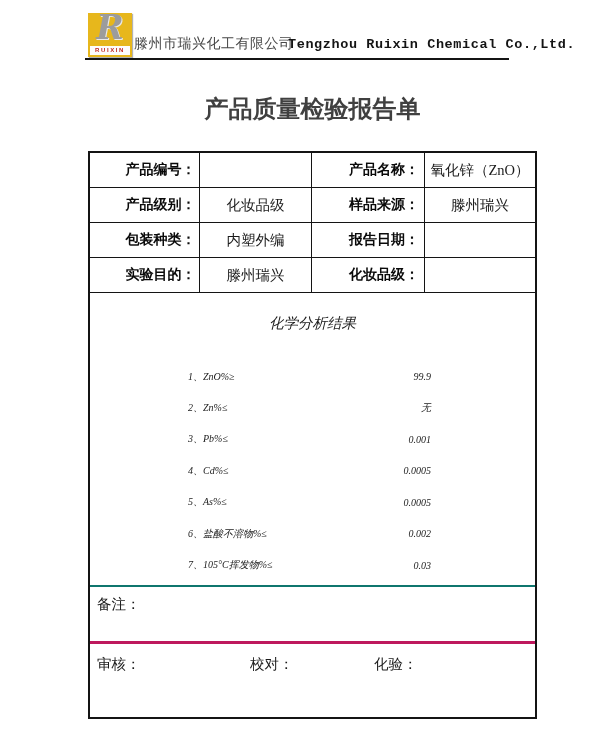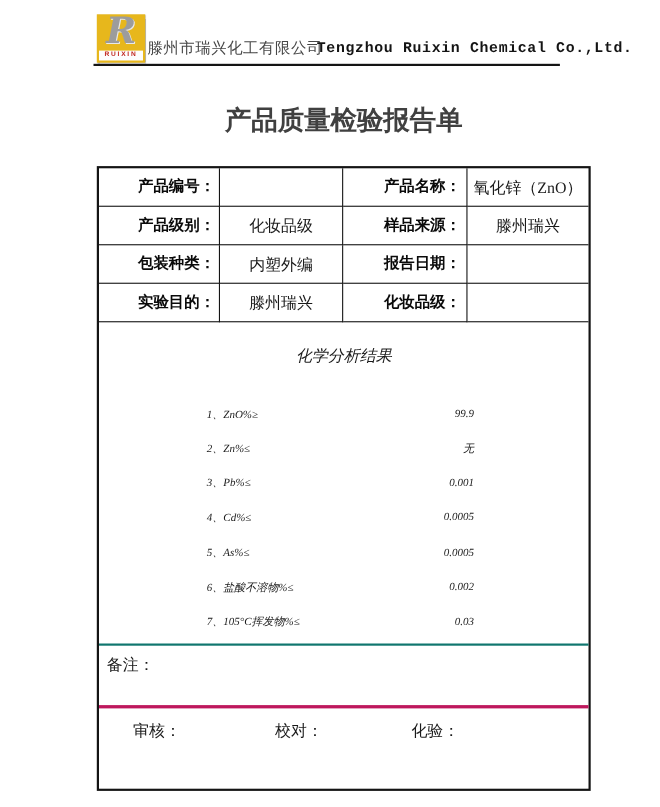--- a/index.html
+++ b/index.html
@@ -77,21 +77,21 @@
   .item-row { height: 31.4px; display: flex; align-items: center; font-size: 10px; color: #1a1a1a; }
   .item-label { margin-left: 98px; }
   .item-value { margin-left: auto; margin-right: 104px; }
 
   .remarks {
     height: 57px; border-bottom: 3px solid #be185d;
     padding: 8px 0 0 7px; font-size: 14.5px; color: #1a1a1a;
   }
   .signatures { position: relative; height: 73px; }
   .sig { position: absolute; top: 11px; font-size: 14.5px; color: #1a1a1a; }
-  .sig.review { left: 7px; margin-left: 24px; }
+  .sig.review { left: 7px; }
   .sig.proof  { left: 160px; }
   .sig.assay  { left: 284px; }
 </style>
 </head>
 <body>
 
 <div class="page">
 
   <div class="logo">
     <div class="logo-r">R</div>

